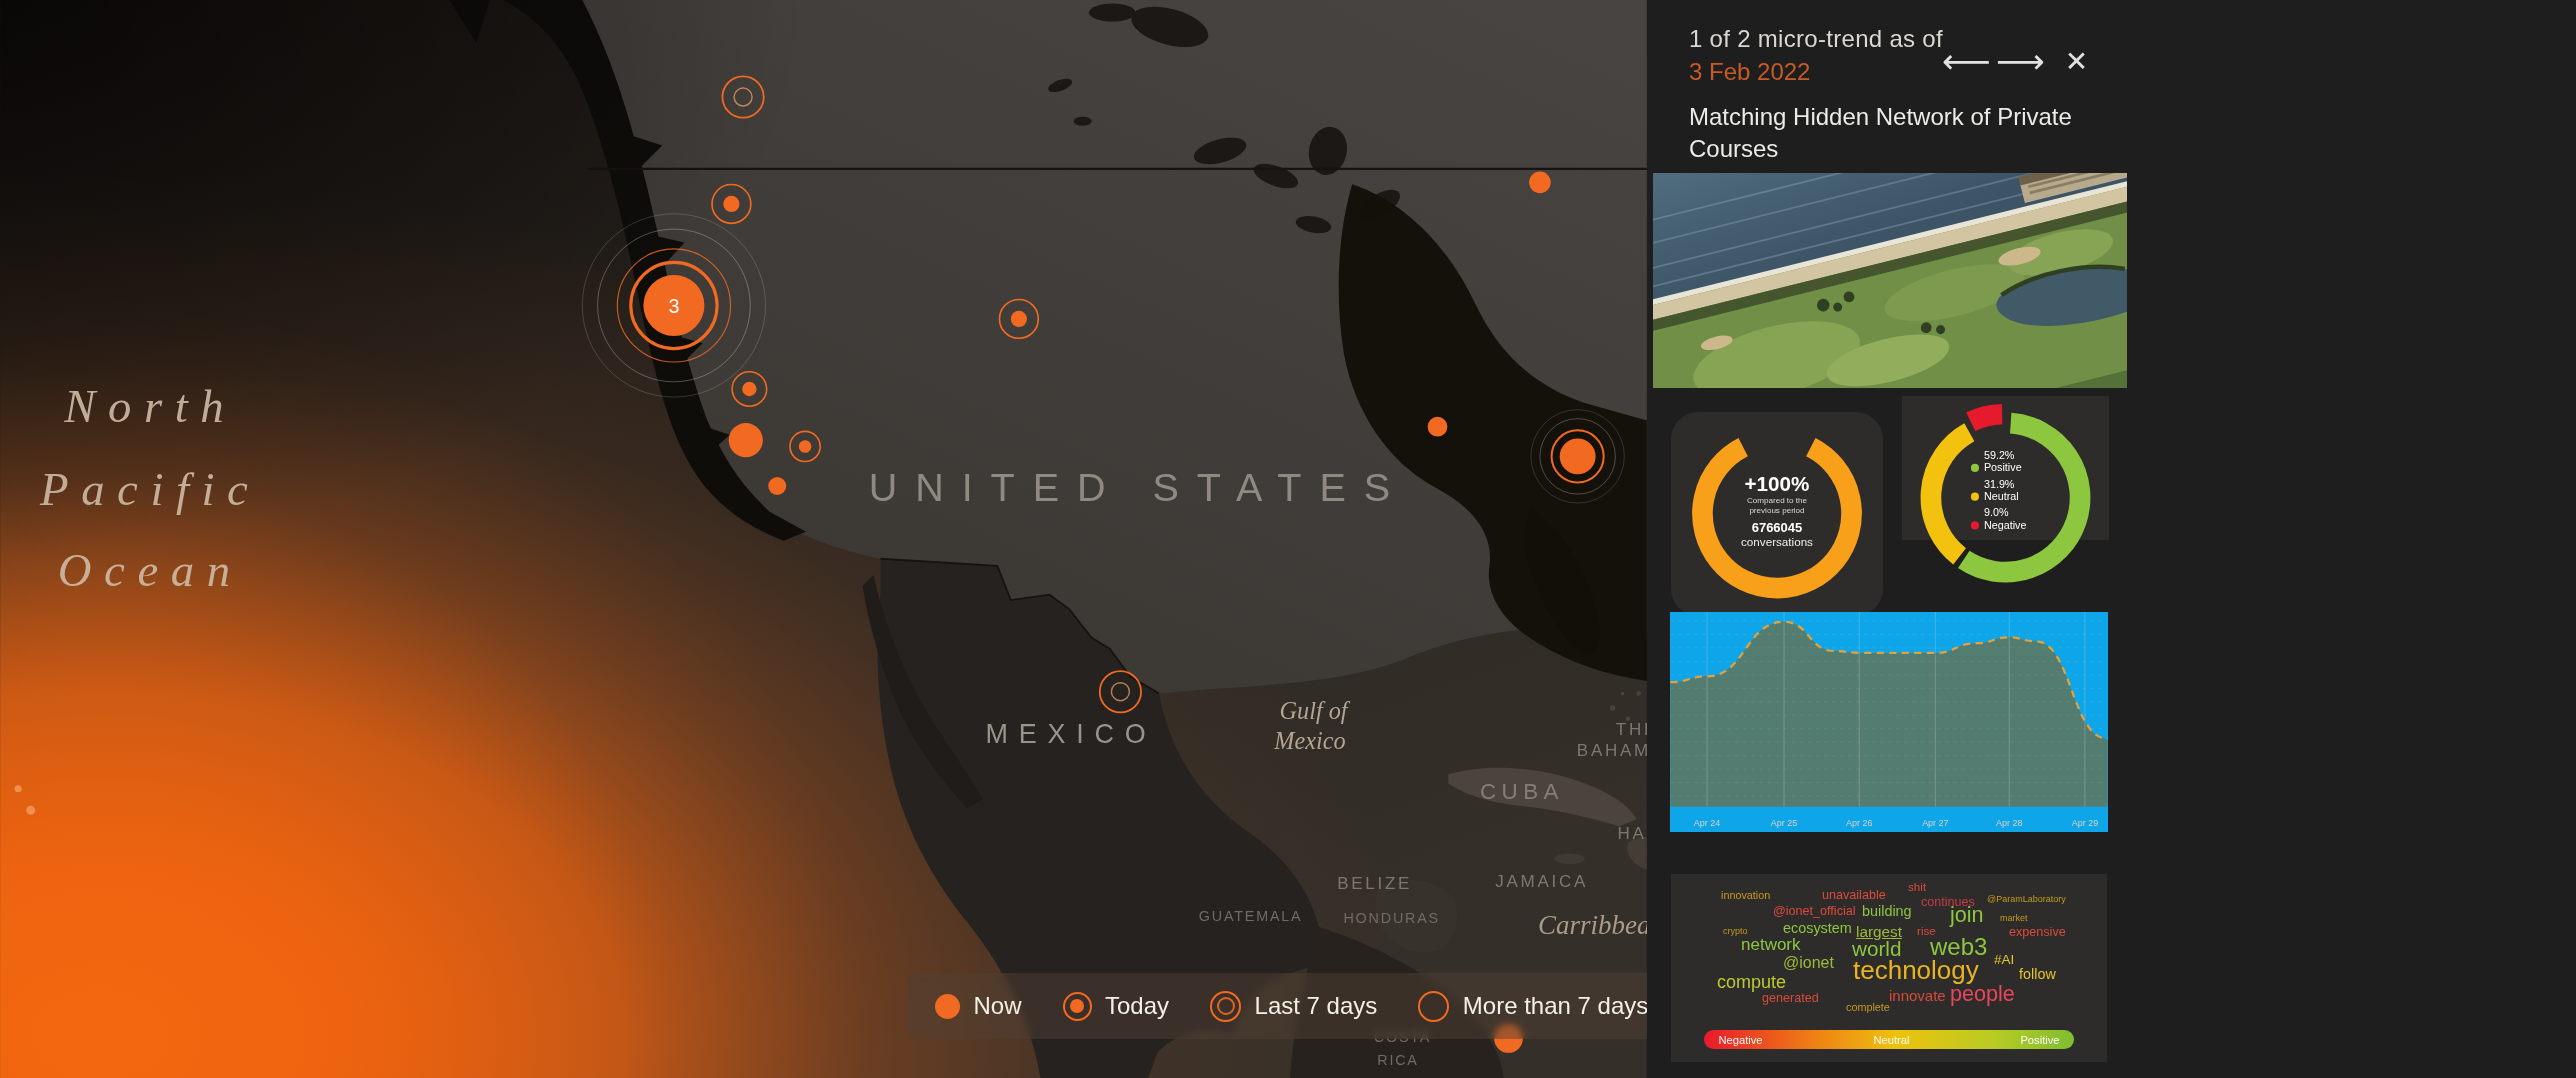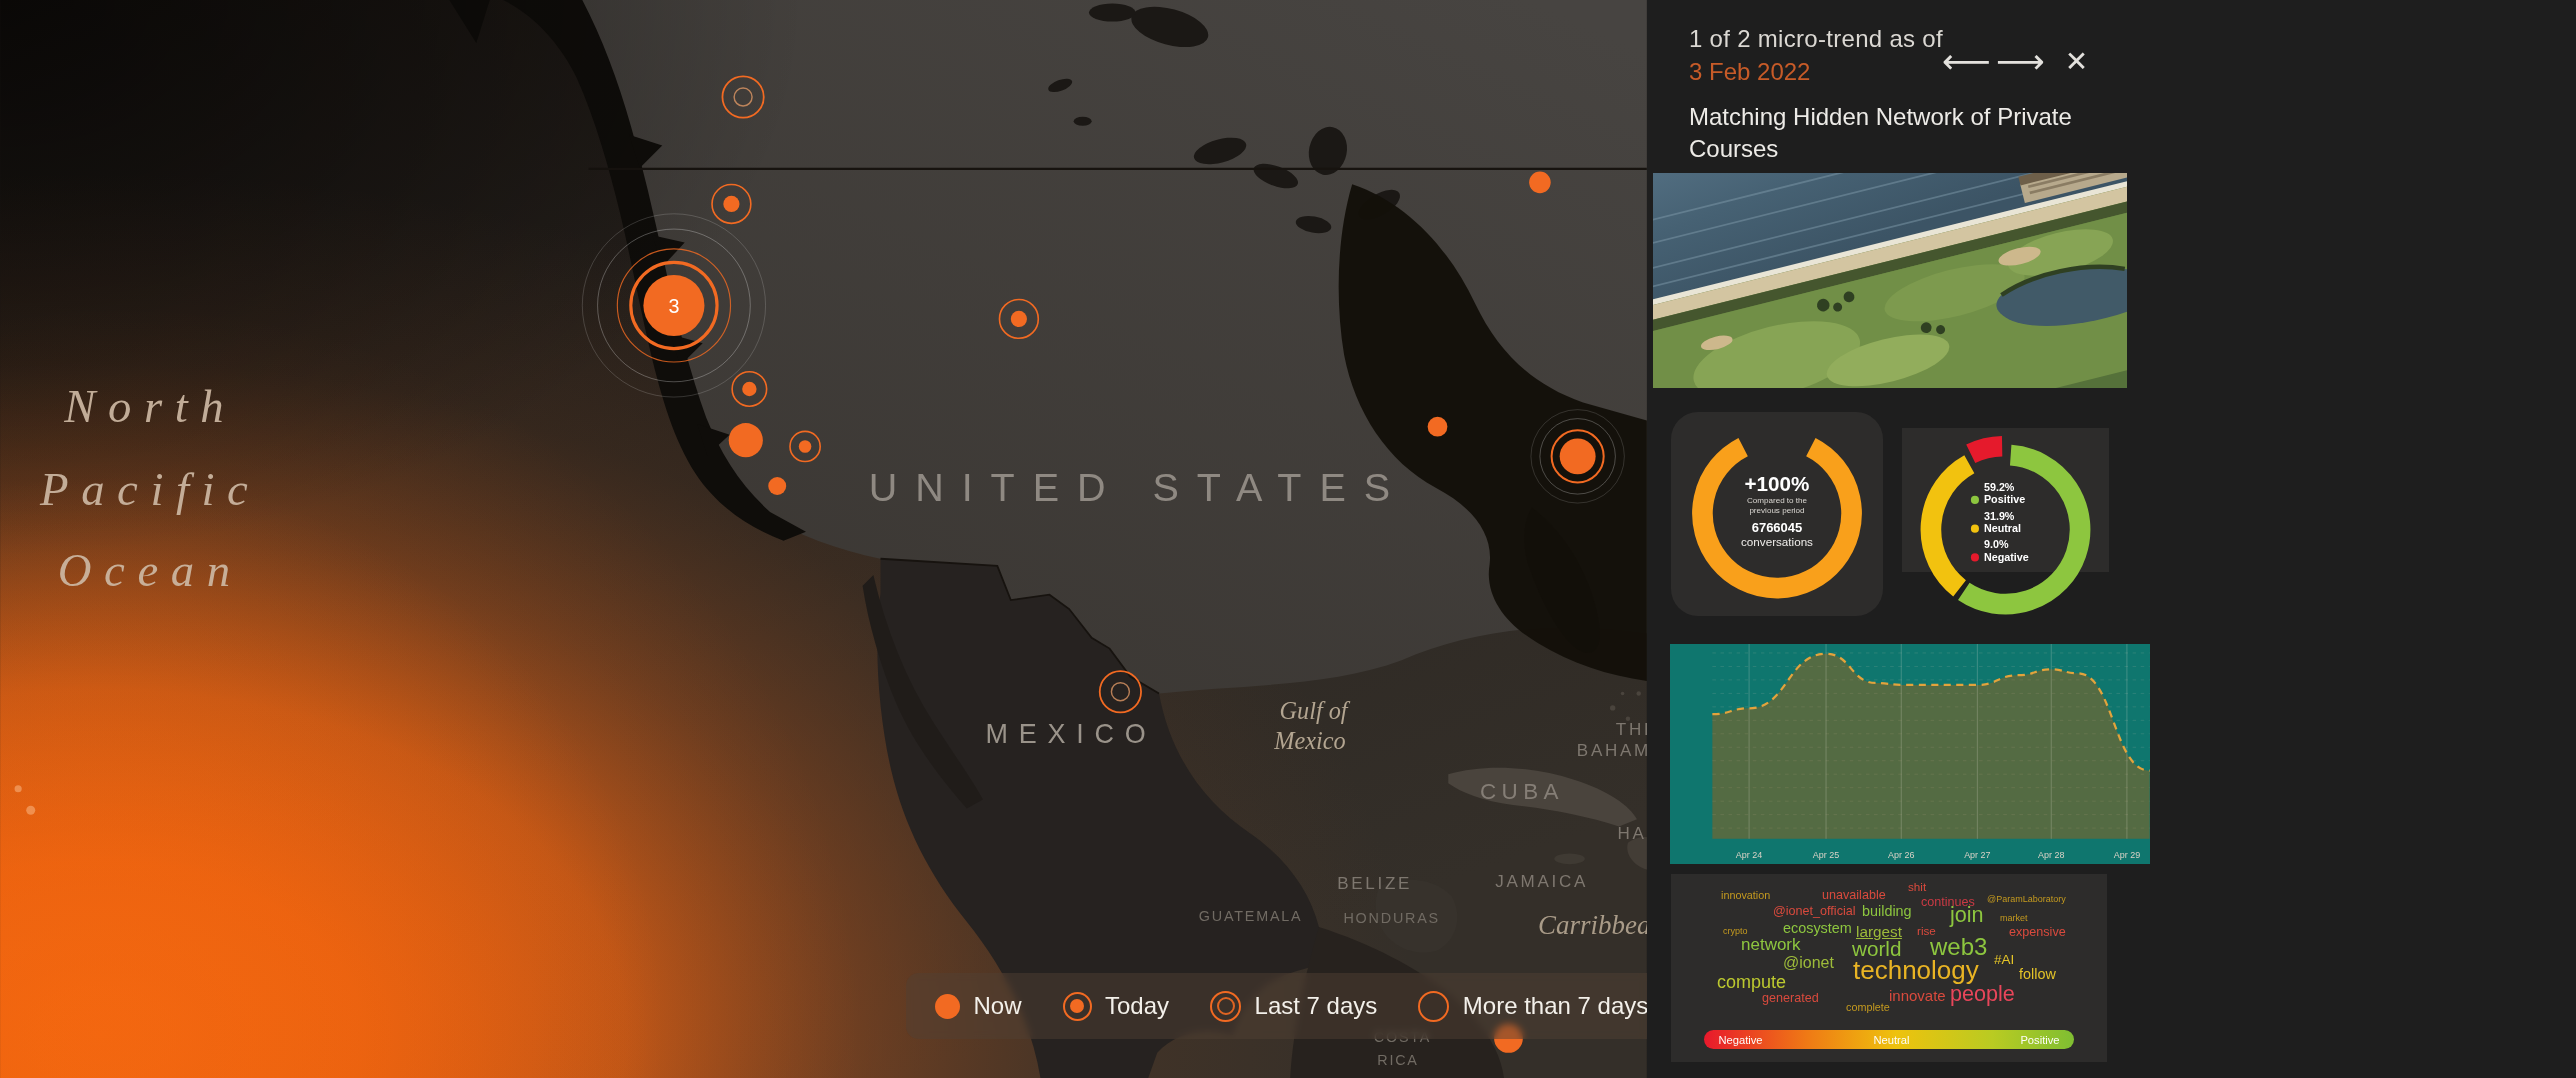--- a/index.html
+++ b/index.html
@@ -39,22 +39,22 @@
   #panel{position:absolute;left:1647px;top:0;width:929px;height:1078px;background:#1e1e1e;z-index:10;}
   #pager-line{position:absolute;left:42px;top:25px;font-size:24px;color:#dbd8d3;letter-spacing:0.3px;}
   #pager-date{position:absolute;left:42px;top:58px;font-size:24px;color:#c75b28;}
   .nav-btn{position:absolute;top:40px;width:47px;height:43px;color:#e3e1dd;font-size:34px;
     line-height:43px;text-align:center;cursor:pointer;font-weight:300;user-select:none;}
   #btn-prev{left:295px;} #btn-next{left:349px;} #btn-close{left:406px;font-size:28px;}
   #panel-title{position:absolute;left:42px;top:101px;width:413px;font-size:24px;line-height:32px;color:#edebe7;}
   #photo{position:absolute;left:6.3px;top:173px;width:474px;height:215px;overflow:hidden;background:#4c6475;}
   .card{position:absolute;background:#2d2c2b;}
   #card-volume{left:24px;top:412px;width:212px;height:204px;border-radius:27px;}
-  #card-sentiment{left:255px;top:428px;width:207px;height:144px;font-weight:bold;}
-  #card-trend{left:22.5px;top:644px;width:438px;height:220px;background:#0f766e;padding-left:42px;}
+  #card-sentiment{left:255px;top:396px;width:207px;height:144px;}
+  #card-trend{left:22.5px;top:612px;width:438px;height:220px;background:#0ea5e9;}
   #card-cloud{left:24px;top:874px;width:436px;height:188px;overflow:hidden;}
 
   
   .donut-center{fill:#ffffff;}
   .dc-big{font-size:23px;font-weight:bold;}
   .dc-cap{font-size:9px;fill:#d9d6d1;}
   .dc-count{font-size:14.5px;font-weight:bold;}
   .dc-conv{font-size:13px;fill:#efedea;}
   .sl-pct{font-size:12px;fill:#ffffff;}
   .sl-lbl{font-size:12px;fill:#ffffff;}

